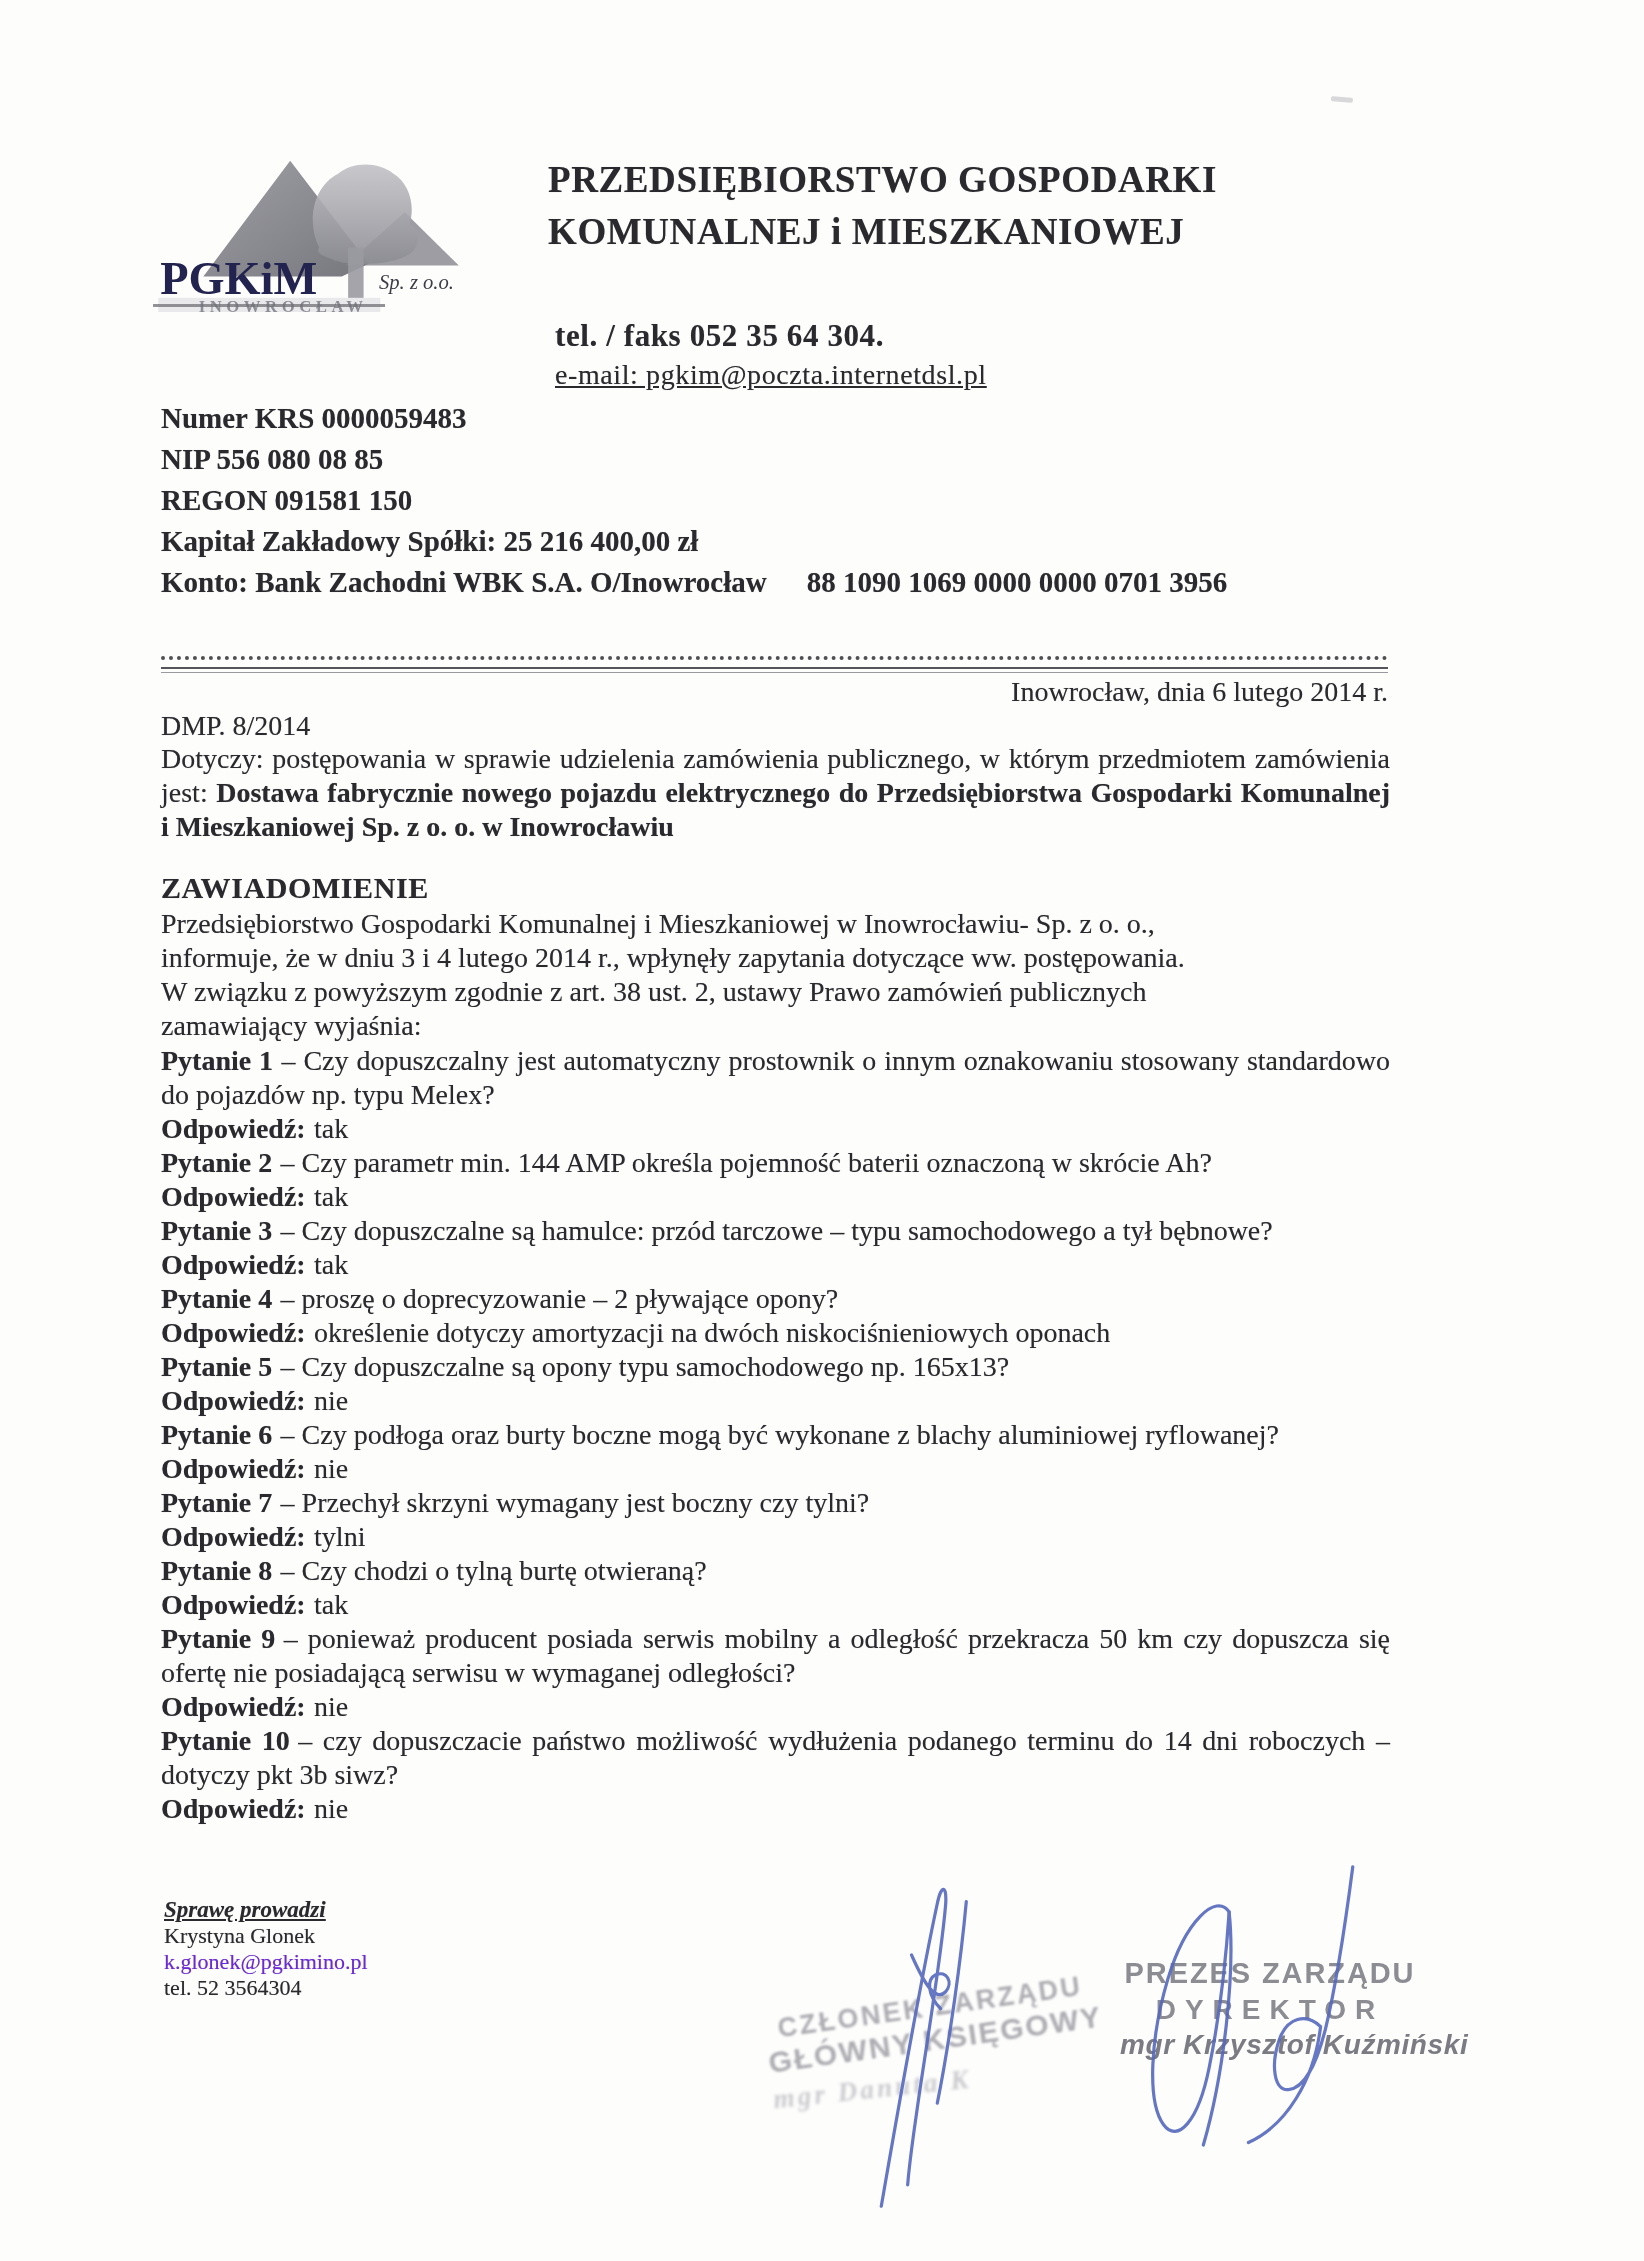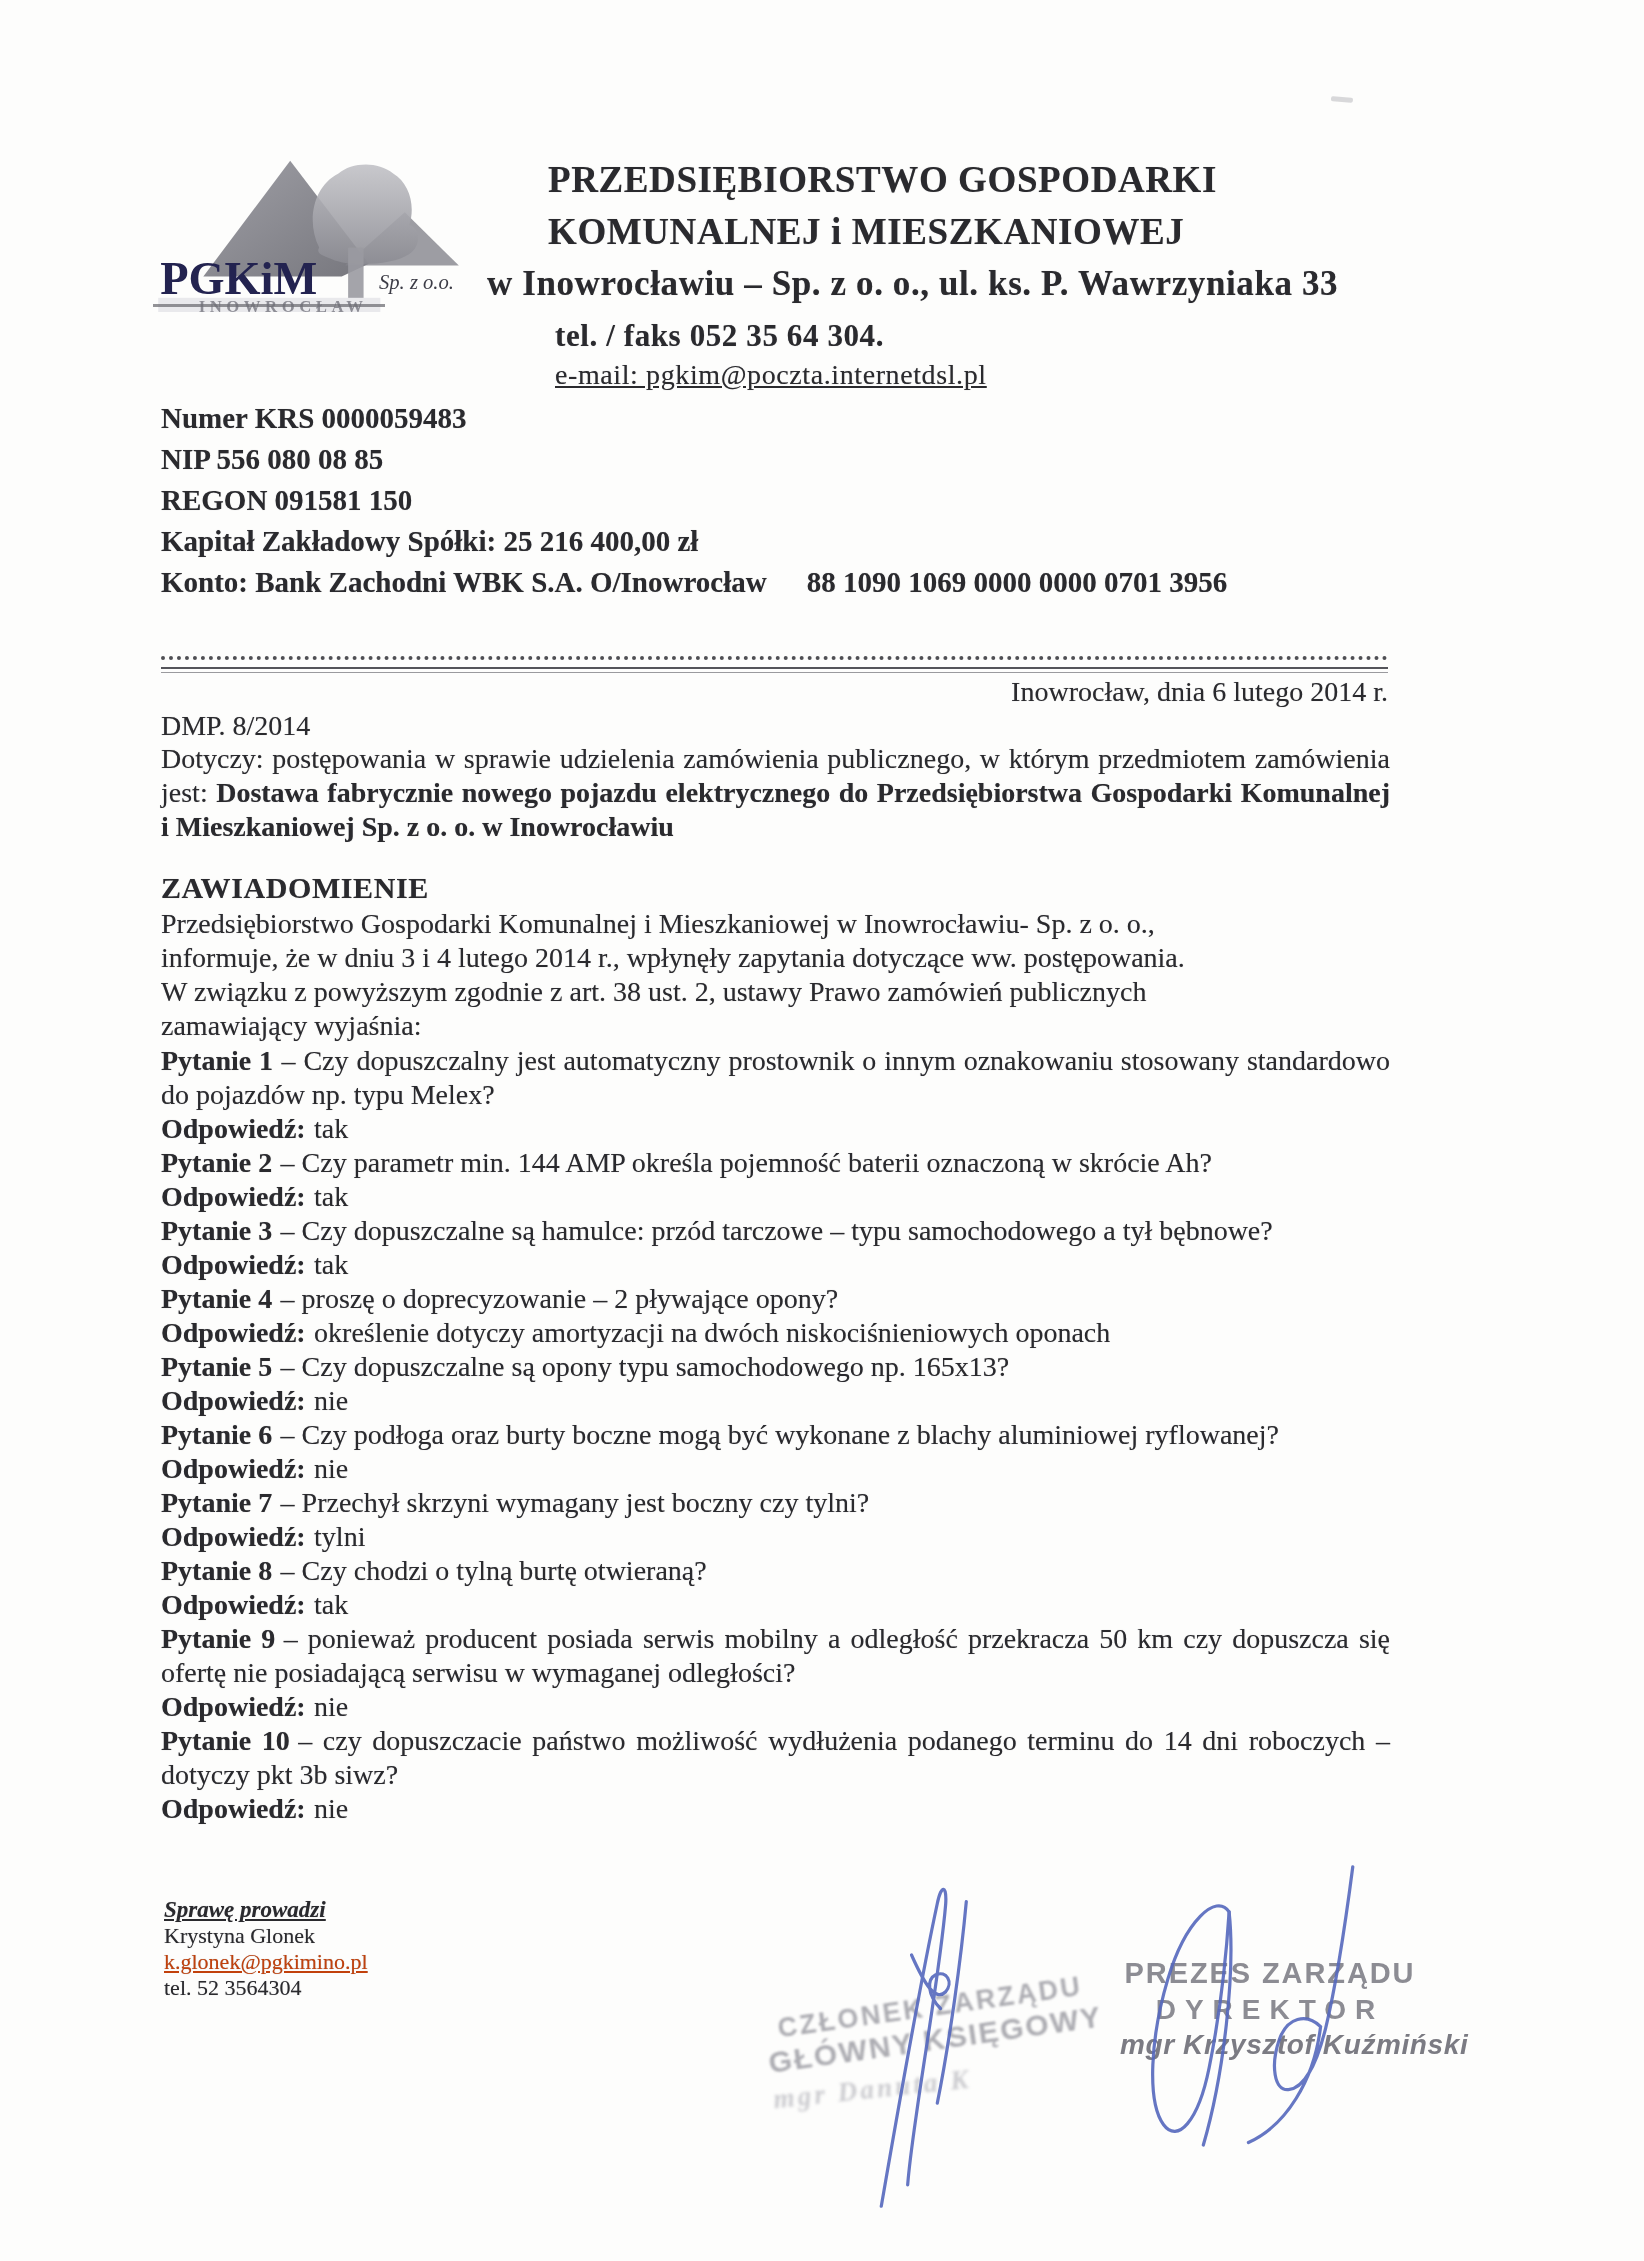--- a/index.html
+++ b/index.html
@@ -41,21 +41,21 @@
   #intro{left:161px;top:907px;width:1250px;font-size:28px;line-height:34px;}
 
   
   #qa{left:161px;top:1044px;width:1229px;font-size:28px;line-height:34px;}
   .q .qt,.a .at{margin-left:8.4px;text-align:center;}
   .just{text-align:justify;}
 
   
   #handler{left:164px;top:1897px;font-size:22px;line-height:26px;}
   #handler .lead{font-size:23px;font-weight:bold;font-style:italic;text-decoration:underline;}
-  #handler .mail{text-decoration:underline;color:#c2410c;}
+  #handler .mail{color:#6d28d9;}
 
   
   .stampline{font-family:"Liberation Sans", sans-serif;white-space:nowrap;}
   #stamp-left{left:765px;top:1992px;width:335px;transform:rotate(-8deg);color:#8e8e96;
               filter:blur(0.8px);opacity:.72;text-align:center;}
   #stamp-left .l1{font-size:27px;font-weight:600;letter-spacing:2.6px;}
   #stamp-left .l2{font-size:30px;font-weight:600;letter-spacing:1.9px;}
   #stamp-left-name{left:773px;top:2074px;font-size:27px;font-style:italic;font-weight:600;
                    color:#a2a2aa;transform:rotate(-6deg);filter:blur(1.4px);opacity:.55;letter-spacing:3.2px;}
   #stamp-right{left:1122px;top:1957px;width:296px;color:#7d7d85;filter:blur(0.5px);opacity:.88;text-align:center;}
@@ -99,21 +99,20 @@
       <rect x="5" y="228" width="345" height="27" fill="#e9e9ec"></rect>
       <text x="8" y="222" font-family="Liberation Serif, serif" font-weight="bold" font-size="72" fill="#232350">PGKiM</text>
       <text x="348" y="214" font-family="Liberation Serif, serif" font-style="italic" font-size="32" fill="#3c3c46">Sp. z o.o.</text>
       <text x="68" y="250" font-family="Liberation Serif, serif" font-weight="bold" font-size="26" letter-spacing="7" fill="#8d8d95">INOWROCŁAW</text>
     </svg>
   </div>
   <div class="abs" id="logo-rule"></div>
 
   <div class="abs h-line ink" id="h1">PRZEDSIĘBIORSTWO  GOSPODARKI</div>
   <div class="abs h-line ink" id="h2">KOMUNALNEJ  i  MIESZKANIOWEJ</div>
-  <div class="abs h-line ink" id="h3">w Inowrocławiu – Sp. z o. o., ul. ks. P. Wawrzyniaka 33</div>
   <div class="abs h-line ink" id="h4">tel. / faks 052 35 64 304.</div>
   <div class="abs h-line ink" id="h5">e-mail: pgkim@poczta.internetdsl.pl</div>
 
   <div class="abs ink" id="registry">
     <div>Numer KRS 0000059483</div>
     <div>NIP 556 080 08 85</div>
     <div>REGON 091581 150</div>
     <div>Kapitał Zakładowy Spółki: 25 216 400,00 zł</div>
     <div>
       <span>Konto: Bank Zachodni WBK S.A. O/Inowrocław</span><span id="acct-num">88 1090 1069 0000 0000 0701 3956</span>

